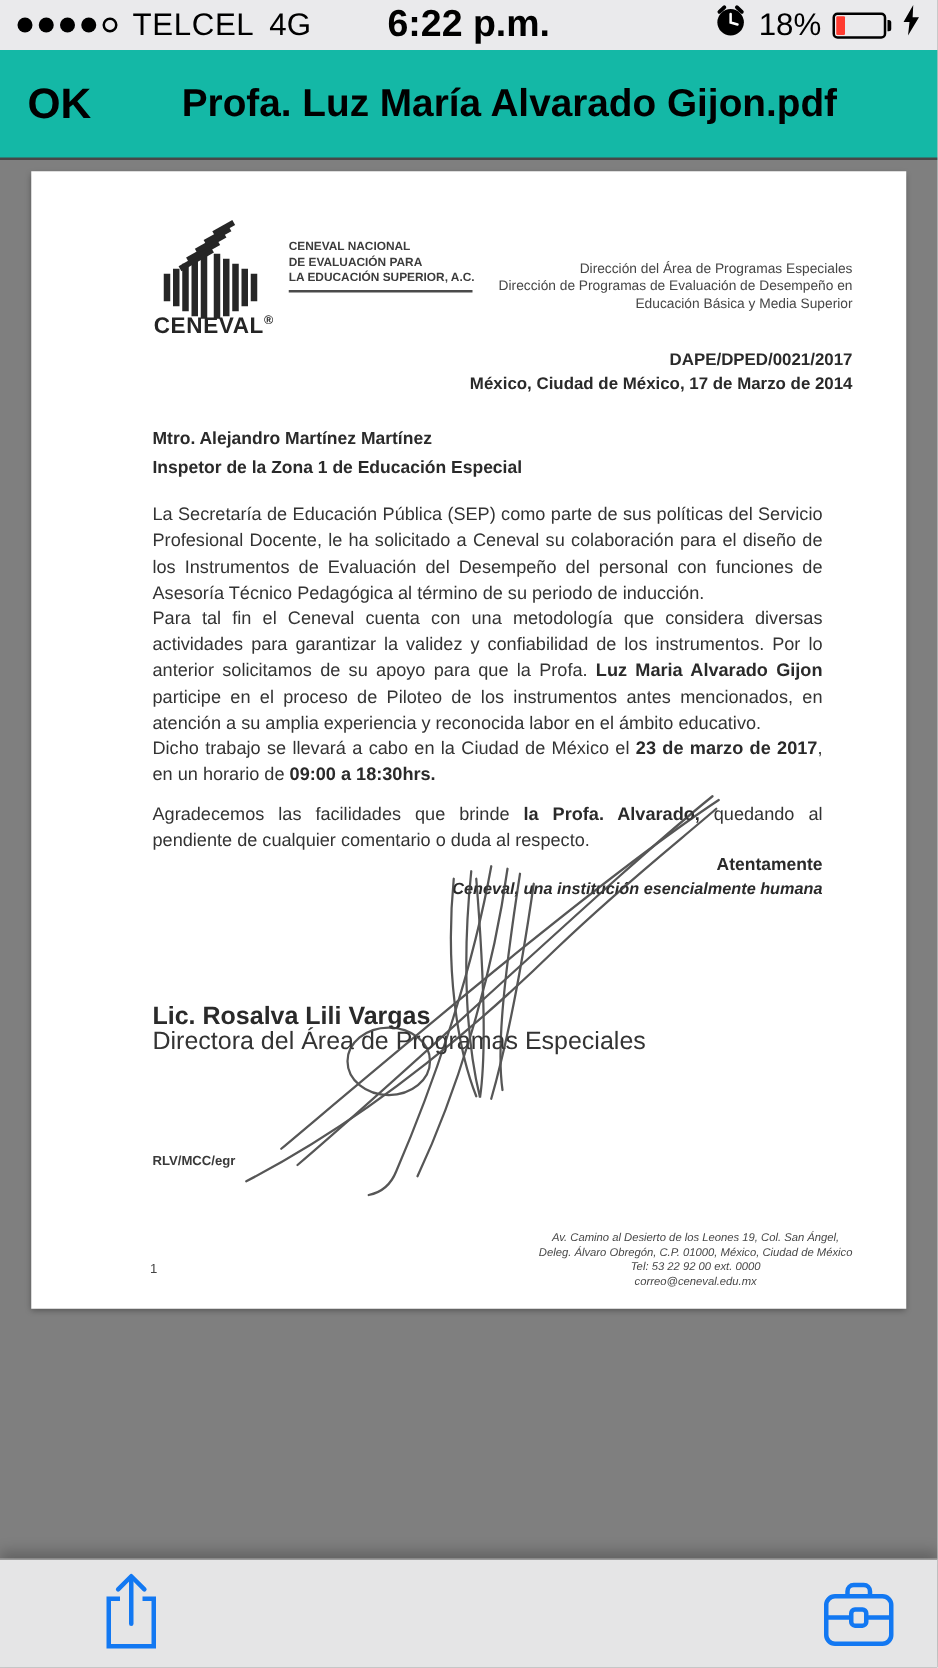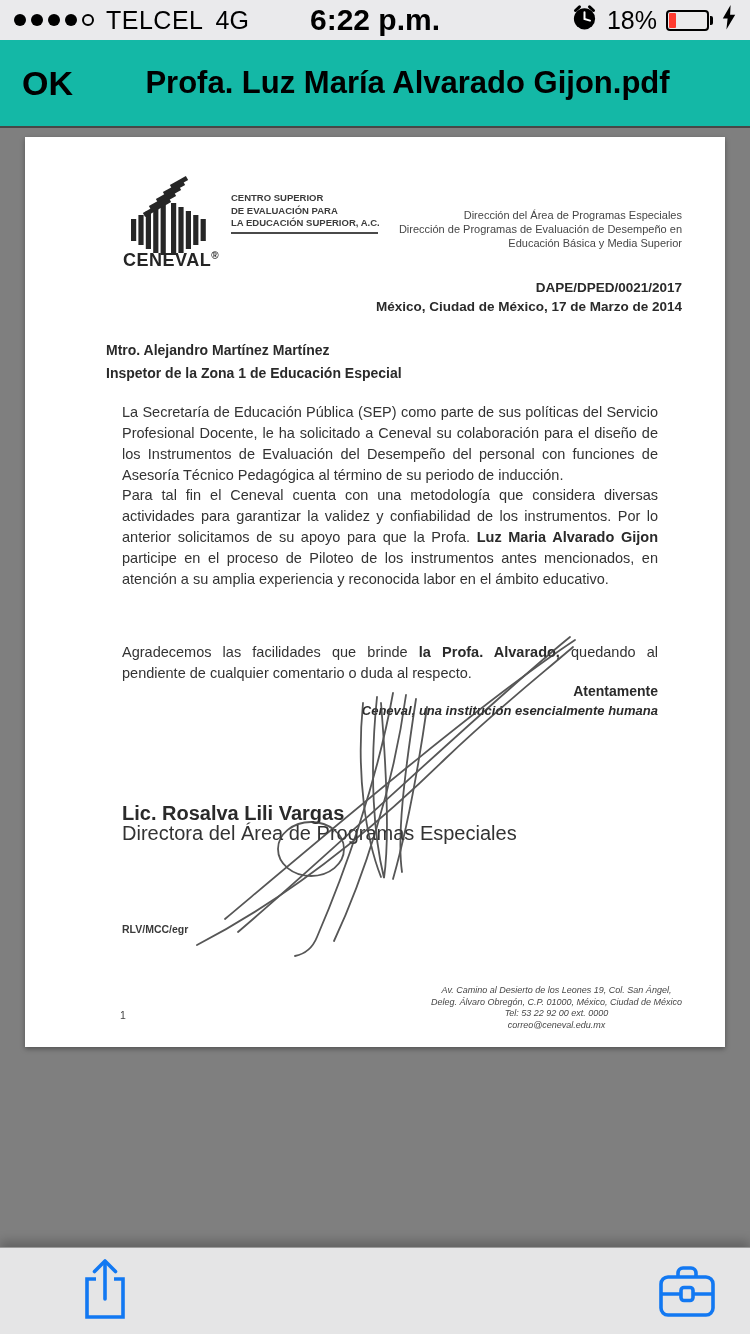--- a/index.html
+++ b/index.html
@@ -57,21 +57,21 @@
     background: #ffffff; box-shadow: 0 2px 5px rgba(0,0,0,.35);
     color: #333;
   }
 
   .brand { left: 98px; top: 113px; font-size: 18px; font-weight: 700; color: #252525; letter-spacing: .5px; }
   .brand sup { font-size: 10px; }
   .org { left: 206px; top: 55px; font-size: 9.5px; line-height: 12.5px; color: #3c3c3c; font-weight: 600; }
   .org-underline { left: 206px; top: 95px; width: 147px; border-top: 2px solid #4a4a4a; }
   .dir { right: 43px; top: 71px; text-align: right; font-size: 11px; line-height: 14px; color: #464646; }
   .refblock { right: 43px; top: 141px; text-align: right; font-weight: 700; font-size: 13.5px; line-height: 19px; color: #2a2a2a; }
-  .addr { left: 81px; top: 202px; font-weight: 700; font-size: 14px; line-height: 22.5px; color: #2a2a2a; }
+  .addr { left: 97px; top: 202px; font-weight: 700; font-size: 14px; line-height: 22.5px; color: #2a2a2a; }
   .para { left: 97px; width: 536px; font-size: 14.5px; line-height: 21px; text-align: justify; color: #333; }
   .para .b, .b { font-weight: 700; color: #2a2a2a; }
   .p1 { top: 265px; }
   .p2 { top: 348px; }
   .p3 { top: 452px; }
   .p4 { top: 505px; }
   .closing { left: 97px; width: 536px; top: 546px; text-align: right; color: #2a2a2a; }
   .salutation { font-weight: 700; font-size: 14px; }
   .motto { font-weight: 700; font-style: italic; font-size: 13px; margin-top: 4px; }
   .signer { left: 97px; width: 536px; top: 666px; text-align: left; font-size: 20px; line-height: 20px; color: #333; }
@@ -153,21 +153,21 @@
         <path d="M26 40 L52 25"></path>
         <path d="M32 33 L57 19"></path>
         <path d="M39 26 L62 13"></path>
         <path d="M46 19 L66 8"></path>
         <path d="M53 12 L69 3"></path>
       </g>
     </svg>
     <div class="abs brand"><span>CENEVAL</span><sup>®</sup></div>
 
     <div class="abs org">
-      <div>CENTRO SUPERIOR</div>
+      <div>CENEVAL NACIONAL</div>
       <div>DE EVALUACIÓN PARA</div>
       <div>LA EDUCACIÓN SUPERIOR, A.C.</div>
     </div>
     <div class="abs org-underline"></div>
 
     <div class="abs dir">
       <div>Dirección del Área de Programas Especiales</div>
       <div>Dirección de Programas de Evaluación de Desempeño en</div>
       <div>Educación Básica y Media Superior</div>
     </div>
@@ -183,20 +183,23 @@
     </div>
 
     <div class="abs para p1">
       <span>La Secretaría de Educación Pública (SEP) como parte de sus políticas del Servicio Profesional Docente, le ha solicitado a Ceneval su colaboración para el diseño de los Instrumentos de Evaluación del Desempeño del personal con funciones de Asesoría Técnico Pedagógica al término de su periodo de inducción.</span>
     </div>
 
     <div class="abs para p2">
       <span>Para tal fin el Ceneval cuenta con una metodología que considera diversas actividades para garantizar la validez y confiabilidad de los instrumentos. Por lo anterior solicitamos de su apoyo para que la Profa. </span><span class="b">Luz Maria Alvarado Gijon</span><span> participe en el proceso de Piloteo de los instrumentos antes mencionados, en atención a su amplia experiencia y reconocida labor en el ámbito educativo.</span>
     </div>
 
+    <div class="abs para p3">
+      <span>Dicho trabajo se llevará a cabo en la Ciudad de México el </span><span class="b">23 de marzo de 2017</span><span>, en un horario de </span><span class="b">09:00 a 18:30hrs.</span>
+    </div>
 
     <div class="abs para p4">
       <span>Agradecemos las facilidades que brinde </span><span class="b">la Profa. Alvarado,</span><span> quedando al pendiente de cualquier comentario o duda al respecto.</span>
     </div>
 
     <div class="abs closing">
       <div class="salutation">Atentamente</div>
       <div class="motto">Ceneval, una institución esencialmente humana</div>
     </div>
 

